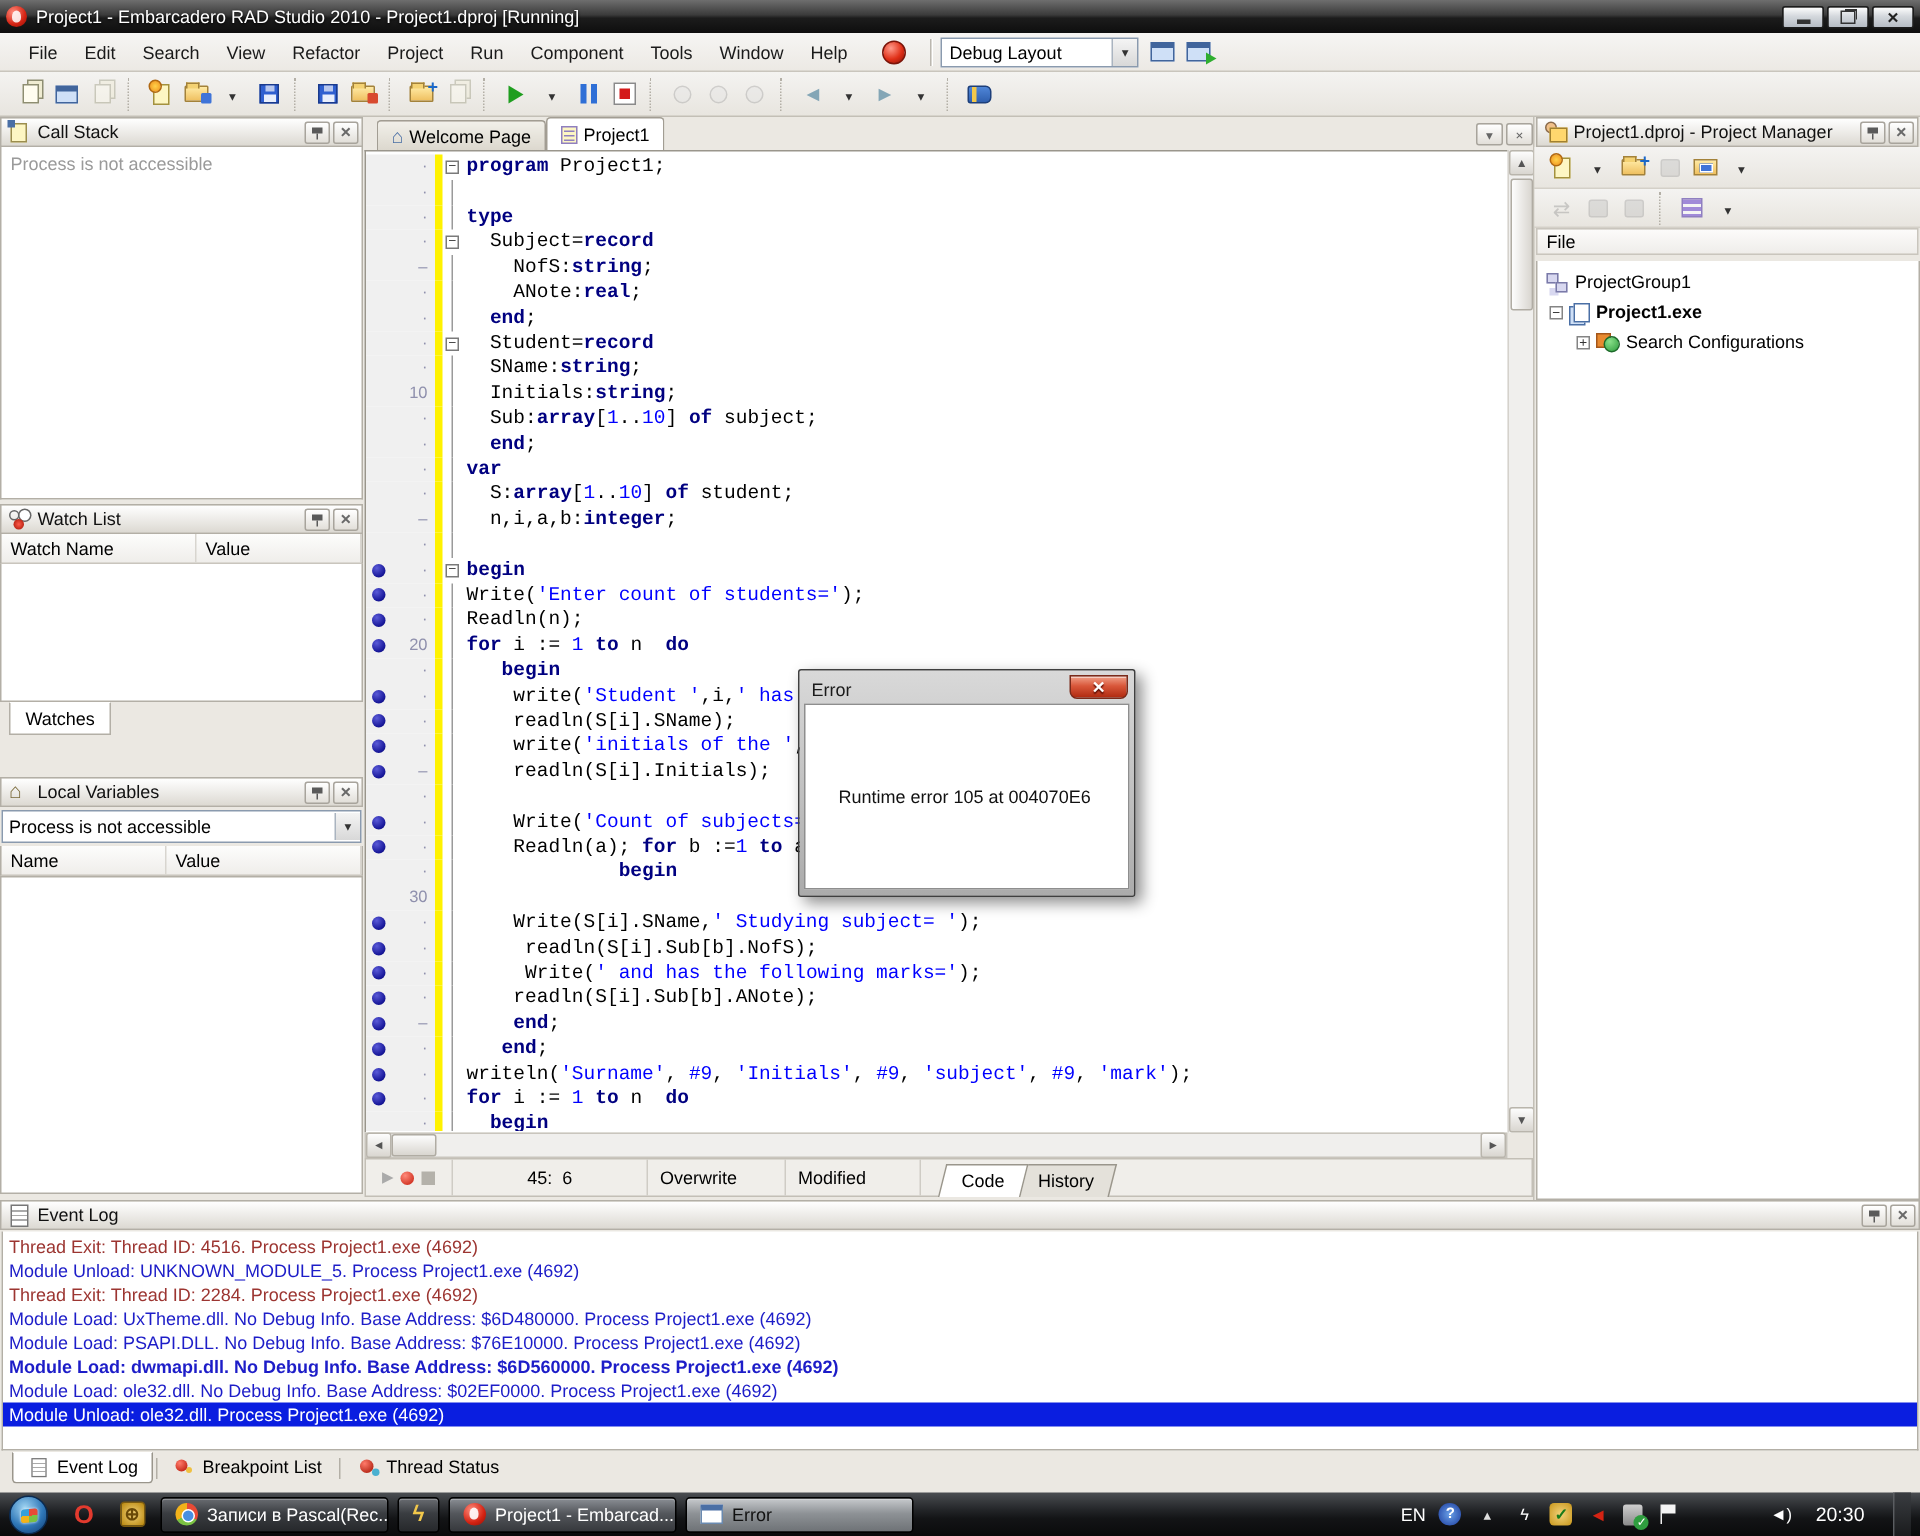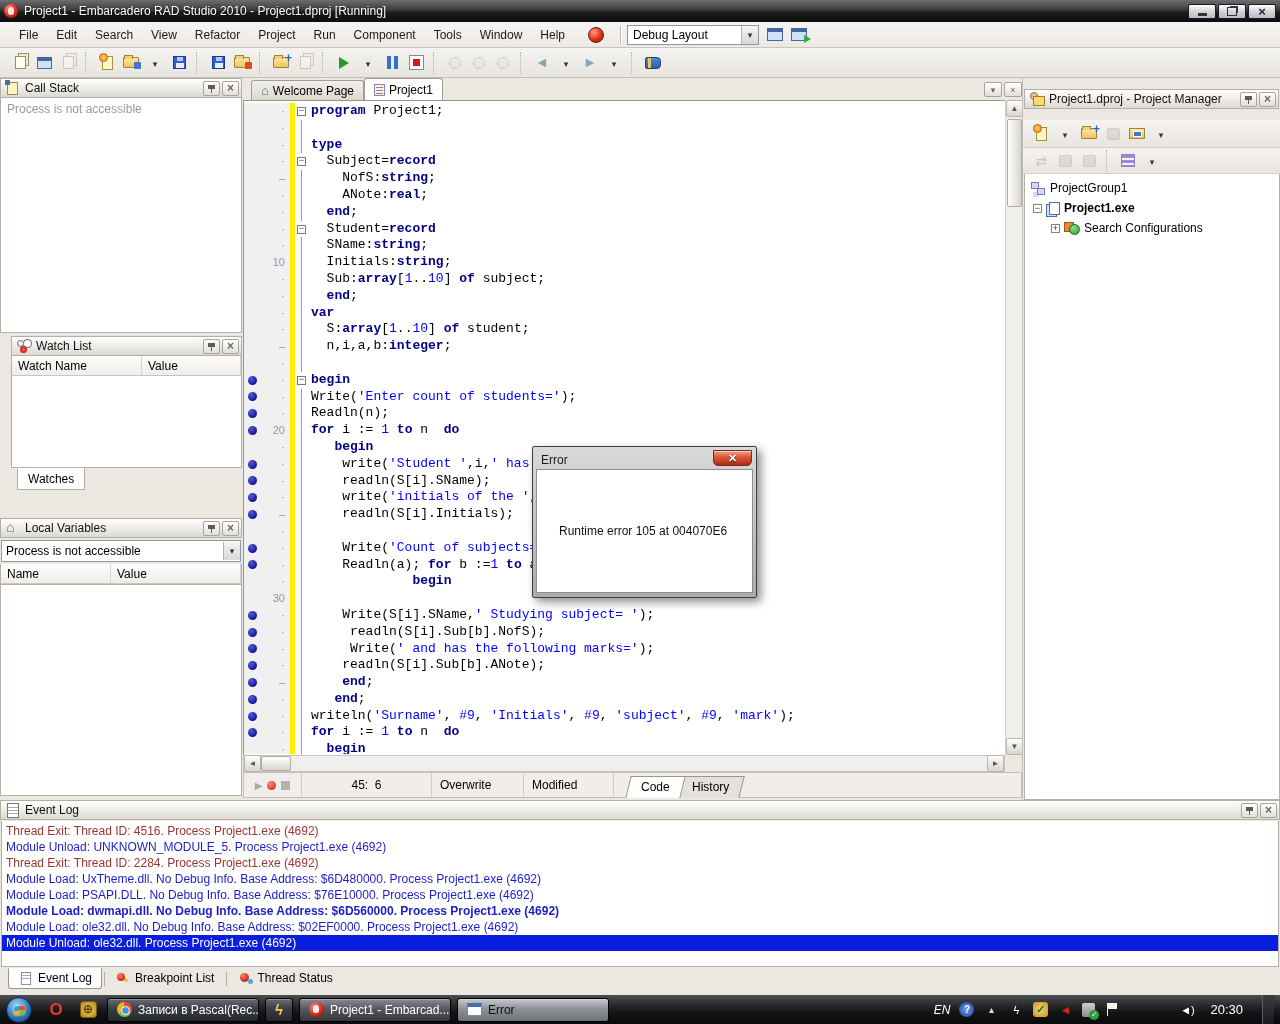--- a/index.html
+++ b/index.html
@@ -82,21 +82,21 @@
   .x-g::before { content:"×"; color:#6a6a6a; font-size:12px; font-weight:bold; line-height:1;}
   .panel-body { background:#fff; border:1px solid #b3afa6; border-top:none; }
   .empty-text { color:#9a9a9a; padding:4px 6px; }
   .grid-head { display:flex; height:20px; background:linear-gradient(#fdfdfc,#efedea); border-bottom:1px solid #c9c5bd; }
   .grid-head span { padding:3px 6px; border-right:1px solid #d8d5cf; }
 
   
   #left-col { position:absolute; left:0; top:78px; width:243px; height:722px; background:#ebe8e2; }
   #callstack { position:absolute; left:0; top:0; width:242px; height:256px; }
   #callstack .panel-body { height:235px; }
-  #watchlist { position:absolute; left:0; top:258px; width:242px; height:176px;padding-left:11px; }
+  #watchlist { position:absolute; left:0; top:258px; width:242px; height:176px; }
   #watchlist .panel-body { height:112px; border-bottom:1px solid #b3afa6;}
   .pic { width:16px; height:14px; position:relative; flex:0 0 auto;}
   .pic-callstack::before { content:""; position:absolute; left:2px; top:1px; width:9px; height:11px; background:#fdf6c3; border:1px solid #9b8d4e;}
   .pic-callstack::after { content:""; position:absolute; left:0; top:-1px; width:5px; height:5px; background:#4a6fa5;}
   .pic-watch::before { content:""; position:absolute; left:1px; top:1px; width:5px; height:5px; border:1px solid #666; border-radius:50%; box-shadow:7px 0 0 -0px #fff, 7px 0 0 1px #666;}
   .pic-watch::after { content:""; position:absolute; left:4px; bottom:0; width:7px; height:7px; border-radius:50%; background:radial-gradient(#ff5a4a,#a01000);}
   .pic-localvar::before { content:"⌂"; position:absolute; left:1px; top:-2px; font-size:14px; color:#7a6a3a; }
   .pic-log::before { content:""; position:absolute; left:2px; top:0; width:10px; height:13px; background:#fff; border:1px solid #777;
      background-image:linear-gradient(transparent 3px,#aaa 3px,#aaa 4px,transparent 4px,transparent 6px,#aaa 6px,#aaa 7px,transparent 7px,transparent 9px,#aaa 9px,#aaa 10px,transparent 10px);}
   .pic-pm::before { content:""; position:absolute; left:1px; top:0; width:6px; height:6px; border-radius:50%; background:#f0c08a; border:1px solid #8a6a4a;}
@@ -156,21 +156,21 @@
   .st-pos { width:130px; }
   .st-ovw { width:92px; justify-content:flex-start; padding-left:8px;}
   .st-mod { width:90px; justify-content:flex-start; padding-left:8px;}
   .vtabs { display:flex; align-items:flex-end; height:26px; padding-left:14px; }
   .vtab { padding:3px 12px 4px; border:1px solid #9a968c; border-bottom:none; background:#e4e1da; transform:skewX(-14deg); margin-right:-4px; font-size:12px;}
   .vtab > span { display:inline-block; transform:skewX(14deg); }
   .vtab.active { background:#fff; z-index:2; position:relative; }
 
   
   #right-col { position:absolute; left:1022px; top:78px; width:258px; height:722px; background:#ebe8e2; border-left:1px solid #c3bfb6; }
-  #pm-h { margin:11px 1px; }
+  #pm-h { margin:0 1px; }
   .pm-bar { height:28px; display:flex; align-items:center; padding-left:6px; background:linear-gradient(#f4f3f1,#e8e5df); border-bottom:1px solid #d4d0c8; }
   #pm-filehead { height:18px; background:linear-gradient(#fcfbfa,#efedea); border:1px solid #c9c5bd; margin:0 1px; padding:1px 6px; font-size:12px; }
   #pm-tree { position:absolute; left:1px; top:96px; width:256px; height:626px; background:#fff; border:1px solid #b3afa6; border-top:none; padding-top:4px;}
   .tree-row { display:flex; align-items:center; height:20px; gap:4px; }
   .expbox { width:9px; height:9px; border:1px solid #848484; background:#fff; font-size:9px; line-height:7px; text-align:center; color:#333; flex:0 0 auto;}
   .ti-group { width:15px; height:13px; position:relative; }
   .ti-group::before { content:""; position:absolute; left:0; top:0; width:6px; height:5px; background:#d8d8f0; border:1px solid #7a7aa8;}
   .ti-group::after { content:""; position:absolute; right:1px; bottom:0; width:6px; height:5px; background:#d8d8f0; border:1px solid #7a7aa8; box-shadow:-5px 3px 0 -1px #d8d8f0;}
   .ti-proj { width:14px; height:13px; position:relative; }
   .ti-proj::before { content:""; position:absolute; left:3px; top:0; width:9px; height:11px; background:#fff; border:1px solid #4a6fa5; box-shadow:-3px 2px 0 -1px #cfe0f7, -3px 2px 0 0 #4a6fa5;}
@@ -212,21 +212,21 @@
   .tk-chrome { width:15px; height:15px; border-radius:50%; flex:0 0 auto;
     background:conic-gradient(#e84a35 0 33%, #7ac143 0 66%, #f2b21a 0 100%); position:relative;}
   .tk-chrome::after { content:""; position:absolute; left:4px; top:4px; width:7px; height:7px; border-radius:50%; background:#4a90e2; border:1px solid #fff;}
   .tk-rad { width:15px; height:15px; border-radius:50%; flex:0 0 auto;
     background:radial-gradient(circle at 35% 30%, #ff8a7a, #d42313 60%, #8c0f05); position:relative;}
   .tk-rad::after { content:""; position:absolute; left:4px; top:3px; width:6px; height:8px; background:#fff; border-radius:50% 50% 40% 40%; opacity:.9;}
   .tk-light { color:#f2c84b; font-size:15px; font-weight:bold; }
   .tk-errwin { width:15px; height:13px; background:#fff; border:1px solid #6a8ab0; border-top:4px solid #4a6fa5; flex:0 0 auto;}
   #tray { margin-left:auto; display:flex; align-items:center; gap:9px; padding-right:6px; }
   .tr { display:flex; align-items:center; justify-content:center; width:16px; height:16px; font-size:11px; }
-  .tr-lang { width:auto; font-size:12px; color:#fff;font-style:italic; }
+  .tr-lang { width:auto; font-size:12px; color:#fff; }
   .tr-help { width:15px; height:15px; border-radius:50%; background:radial-gradient(#6aa0e8,#1a3a9c); color:#fff; font-weight:bold; font-size:10px; }
   .tr-up { color:#ddd; font-size:10px; }
   .tr-globe { width:15px; height:15px; border-radius:3px; background:radial-gradient(#f2d27a,#c8961b); color:#1a7a1a; font-size:11px; font-weight:bold;}
   .tr-horn { color:#d42313; font-size:12px; }
   .tr-usb { width:13px; height:14px; background:linear-gradient(#cfcfcf,#8a8a8a); border-radius:2px; position:relative;}
   .tr-usb::after { content:"✓"; position:absolute; right:-4px; bottom:-3px; width:10px; height:10px; border-radius:50%; background:#2f9e3f; color:#fff; font-size:8px; line-height:10px; text-align:center;}
   .tr-flag { position:relative; }
   .tr-flag::before { content:""; position:absolute; left:3px; top:1px; width:1px; height:13px; background:#eee; }
   .tr-flag::after { content:""; position:absolute; left:4px; top:1px; width:9px; height:6px; background:#f4f4f4; }
   #clock { font-size:13px; color:#fff; padding:0 10px 0 6px; }

